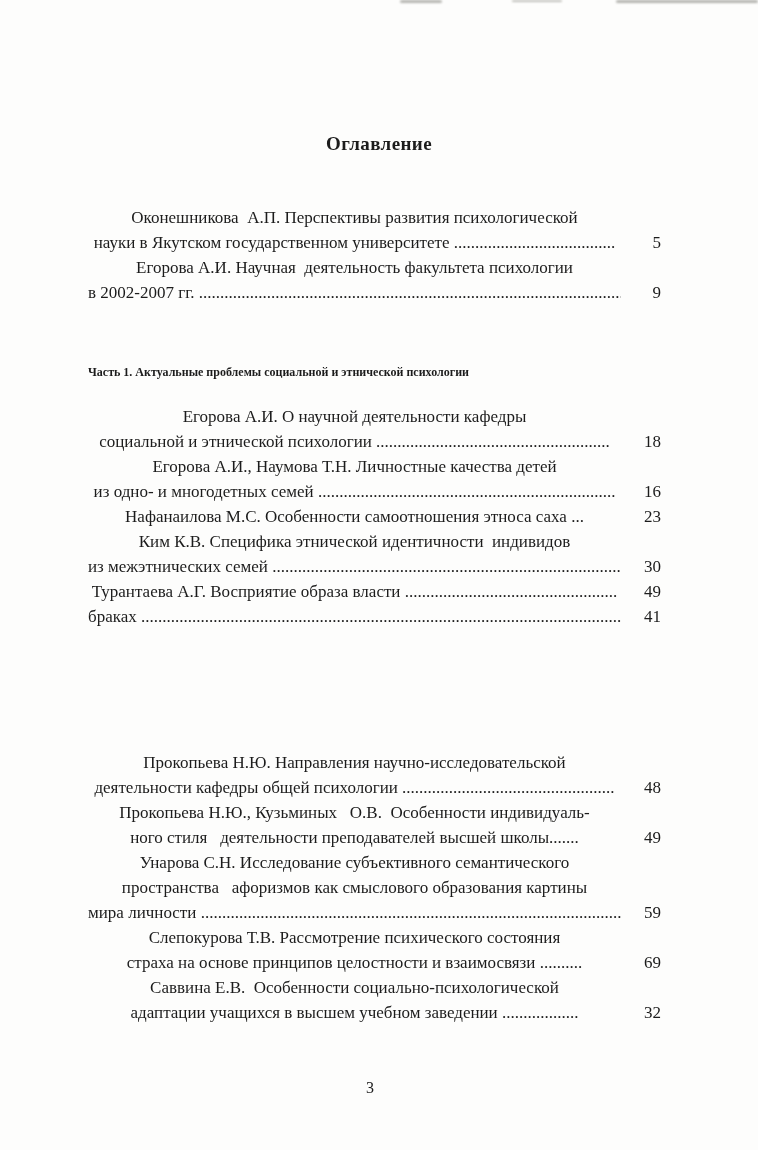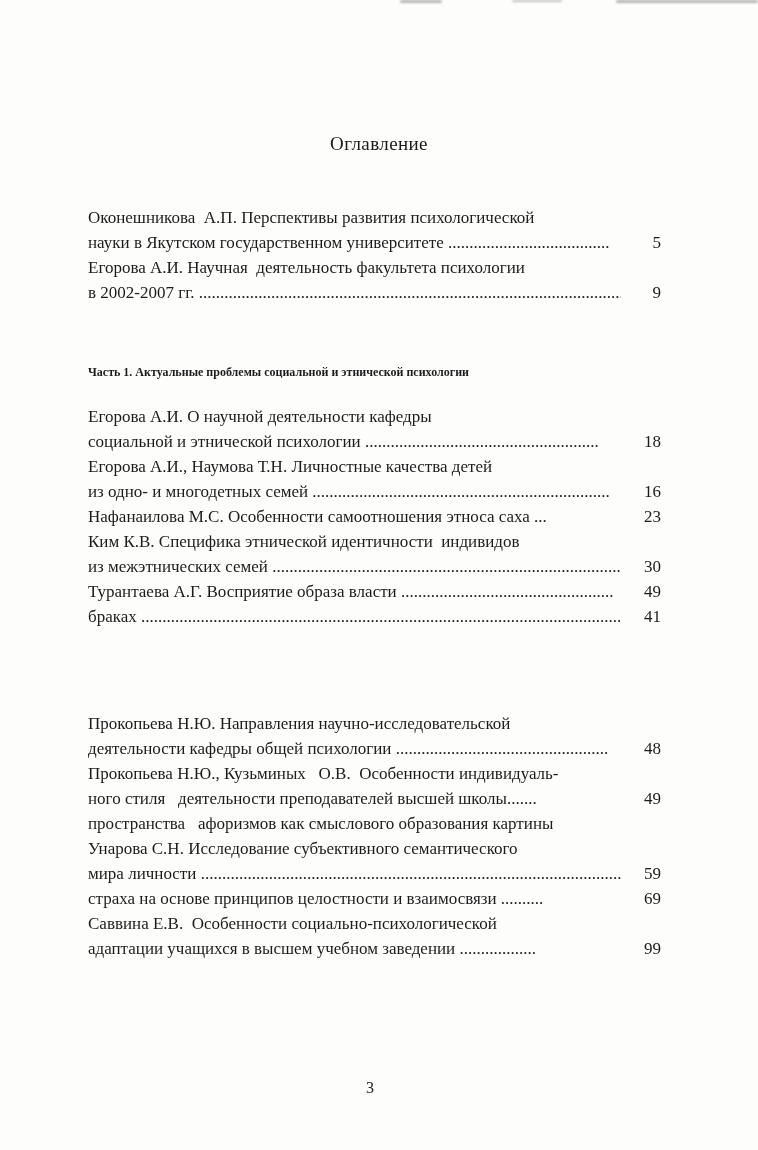--- a/index.html
+++ b/index.html
@@ -8,28 +8,28 @@
     width:758px; height:1150px;
     margin:0 auto;
     background:#fdfdfc;
     font-family:"Liberation Serif", serif;
     color:#1c1c1c;
     overflow:hidden;
   }
   .title {
     position:absolute; top:120px; left:0; width:758px;
     text-align:center;
-    font-size:19px; font-weight:normal; letter-spacing:.4px;
+    font-size:19px; font-weight:bold; letter-spacing:.4px;
     white-space:pre;
   }
   .block { position:absolute; left:88px; width:573px; }
   .row { display:flex; height:25px; line-height:25px; font-size:17px; }
   .row .t {
     flex:1 1 auto; min-width:0;
-    white-space:pre; overflow:hidden;
+    white-space:pre; overflow:hidden;text-align:center;
   }
   .row .n {
     flex:0 0 40px;
     text-align:right;
     white-space:pre;
   }
   .heading {
     position:absolute; left:88px; width:670px;
     font-size:12px; line-height:25px;
     white-space:pre;
@@ -110,58 +110,62 @@
       <span class="t">Турантаева А.Г. Восприятие образа власти ..................................................</span>
       <span class="n">49</span>
     </div>
     <div class="row">
       <span class="t">браках .........................................................................................................................................</span>
       <span class="n">41</span>
     </div>
   </section>
 
 
-  <section class="block" style="top:711px">
+  <section class="block" style="top:750px">
     <div class="row">
       <span class="t">Прокопьева Н.Ю. Направления научно-исследовательской</span>
       <span class="n"></span>
     </div>
     <div class="row">
       <span class="t">деятельности кафедры общей психологии ..................................................</span>
       <span class="n">48</span>
     </div>
     <div class="row">
       <span class="t">Прокопьева Н.Ю., Кузьминых   О.В.  Особенности индивидуаль-</span>
       <span class="n"></span>
     </div>
     <div class="row">
       <span class="t">ного стиля   деятельности преподавателей высшей школы.......</span>
       <span class="n">49</span>
     </div>
     <div class="row">
-      <span class="t">пространства   афоризмов как смыслового образования картины</span>
+      <span class="t">Унарова С.Н. Исследование субъективного семантического</span>
       <span class="n"></span>
     </div>
     <div class="row">
-      <span class="t">Унарова С.Н. Исследование субъективного семантического</span>
+      <span class="t">пространства   афоризмов как смыслового образования картины</span>
       <span class="n"></span>
     </div>
     <div class="row">
       <span class="t">мира личности ...........................................................................................................</span>
       <span class="n">59</span>
+    </div>
+    <div class="row">
+      <span class="t">Слепокурова Т.В. Рассмотрение психического состояния</span>
+      <span class="n"></span>
     </div>
     <div class="row">
       <span class="t">страха на основе принципов целостности и взаимосвязи ..........</span>
       <span class="n">69</span>
     </div>
     <div class="row">
       <span class="t">Саввина Е.В.  Особенности социально-психологической</span>
       <span class="n"></span>
     </div>
     <div class="row">
       <span class="t">адаптации учащихся в высшем учебном заведении ..................</span>
-      <span class="n">99</span>
+      <span class="n">32</span>
     </div>
   </section>
 
   <div class="pageno">3</div>
 
 </main>
 
 </body></html>

